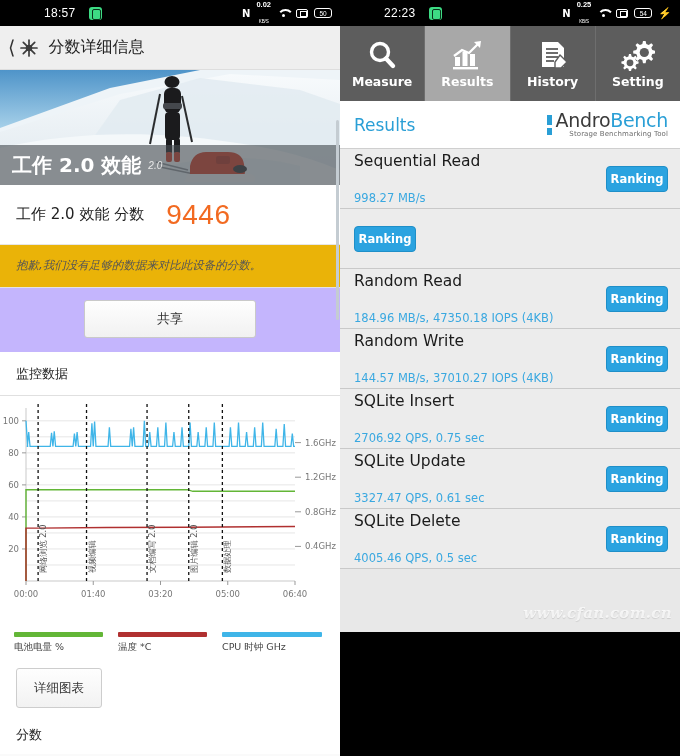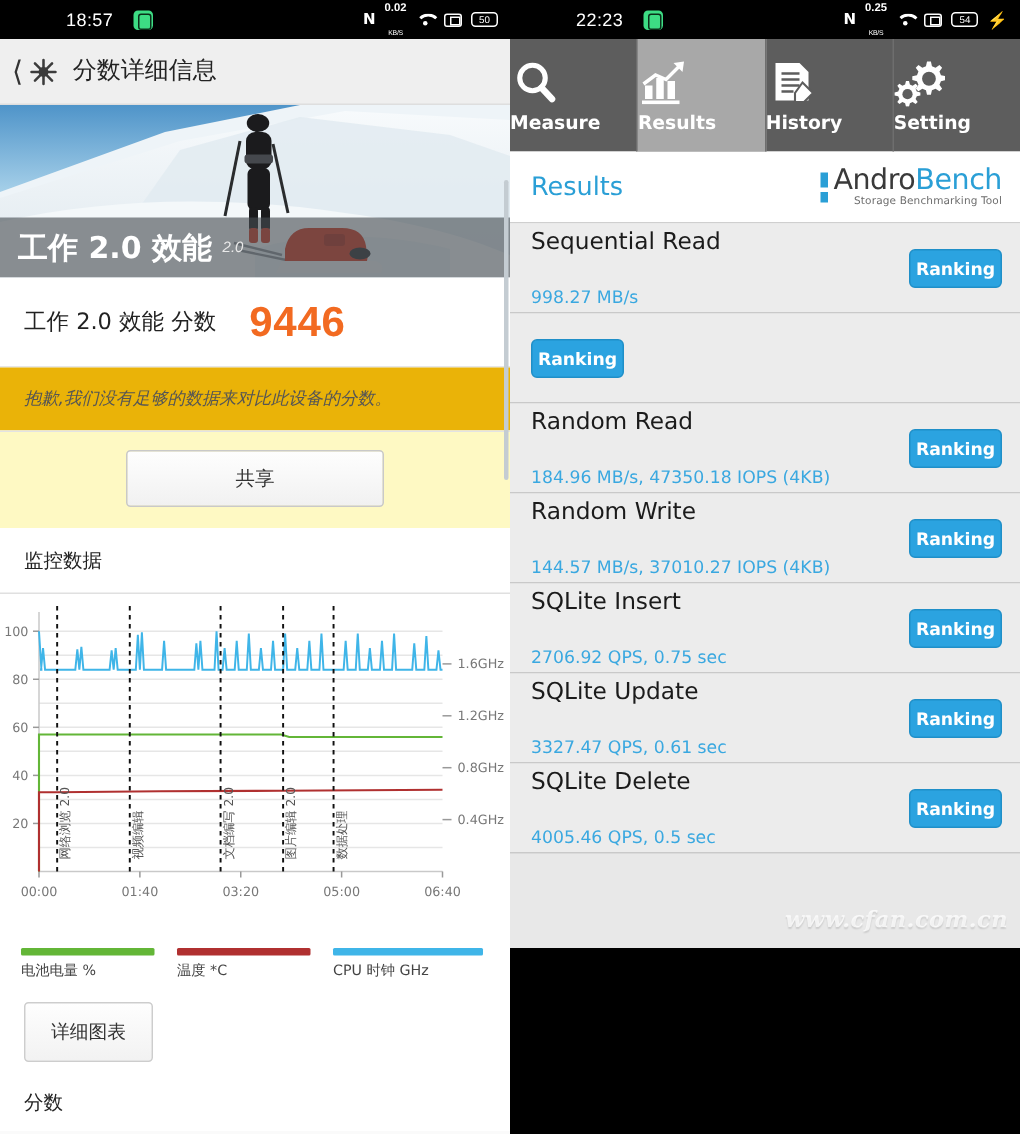--- a/index.html
+++ b/index.html
@@ -46,24 +46,24 @@
   .hero .mountain { position:absolute; inset:0; }
   .hero-cap { position:absolute; left:0; right:0; bottom:0; height:40px;
               background:rgba(70,76,80,.62); display:flex; align-items:center; padding-left:12px; }
   .hero-cap .t { color:#fff; font-size:20px; font-weight:bold; font-family:"DejaVu Sans",sans-serif;}
   .hero-cap .v { color:#e9e9e9; font-size:10px; margin-left:7px; font-style:italic; }
 
   
   .score-row { height:60px; background:#fff; display:flex; align-items:center; padding:0 16px;
                border-bottom:1px solid #e6e6e6; }
   .score-label { font-size:15px; color:#222; font-family:"DejaVu Sans",sans-serif; }
-  .score-value { font-size:28px; color:#f26a21; font-weight:bold; margin-left:22px; letter-spacing:.5px;}
+  .score-value { font-size:28px; color:#f26a21; font-weight:normal; margin-left:22px; letter-spacing:.5px;}
   .note { background:#eab308; font-size:11.5px; color:#555; padding:13px 16px 14px 16px;
           font-family:"DejaVu Sans",sans-serif; font-style:italic; }
-  .share-wrap { background:#fef9c3; padding:12px 0 14px 0; display:flex; justify-content:center;
+  .share-wrap { background:#c4b5fd; padding:12px 0 14px 0; display:flex; justify-content:center;
                 border-top:1px solid #e3e3e3; }
   .share-btn { width:172px; height:38px; background:linear-gradient(#fefefe,#f1f1f1);
                border:1px solid #c9c9c9; border-radius:3px; font-size:13px; color:#333;
                font-family:"DejaVu Sans",sans-serif; display:flex; align-items:center; justify-content:center; }
   .sec-head { background:#fff; font-size:13px; color:#222; padding:13px 16px 12px 16px;
               font-family:"DejaVu Sans",sans-serif; border-bottom:1px solid #e0e0e0; }
 
   
   .chart-box { background:#fff; height:230px; position:relative; }
   .legend { background:#fff; display:flex; padding:6px 14px 2px 14px; gap:0; }
@@ -74,21 +74,21 @@
   .detail-btn { width:86px; height:40px; background:linear-gradient(#fefefe,#f2f2f2);
                 border:1px solid #cdcdcd; border-radius:3px; font-size:12.5px; color:#333;
                 display:flex; align-items:center; justify-content:center; font-family:"DejaVu Sans",sans-serif;}
   .sec-head2 { background:#fff; font-size:13px; color:#222; padding:4px 16px 10px 16px;
                font-family:"DejaVu Sans",sans-serif;}
   .scroll-ind { position:absolute; right:1px; top:120px; width:3px; height:200px;
                 background:#c4ccd2; border-radius:2px; }
 
   
   .tabbar { height:75px; background:#5d5d5d; display:flex; }
-  .tab { flex:1; display:flex; flex-direction:column; align-items:flex-start; justify-content:center;
+  .tab { flex:1; display:flex; flex-direction:column; align-items:center; justify-content:center;
          gap:3px; border-right:1px solid #6e6e6e; }
   .tab.active { background:#a8a8a8; }
   .tab .lbl { color:#fff; font-size:12.5px; font-weight:bold; font-family:"DejaVu Sans",sans-serif;}
   .tab svg { display:block; }
 
   .ab-head { height:48px; background:#fff; display:flex; align-items:center;
              justify-content:space-between; padding:0 12px 0 14px; border-bottom:1px solid #cfcfcf; }
   .ab-head .ttl { font-size:17px; color:#2a9fd6; font-family:"DejaVu Sans",sans-serif;}
   .ab-brand { display:flex; align-items:center; gap:4px; }
   .ab-brand .marks { display:flex; flex-direction:column; gap:3px; }

